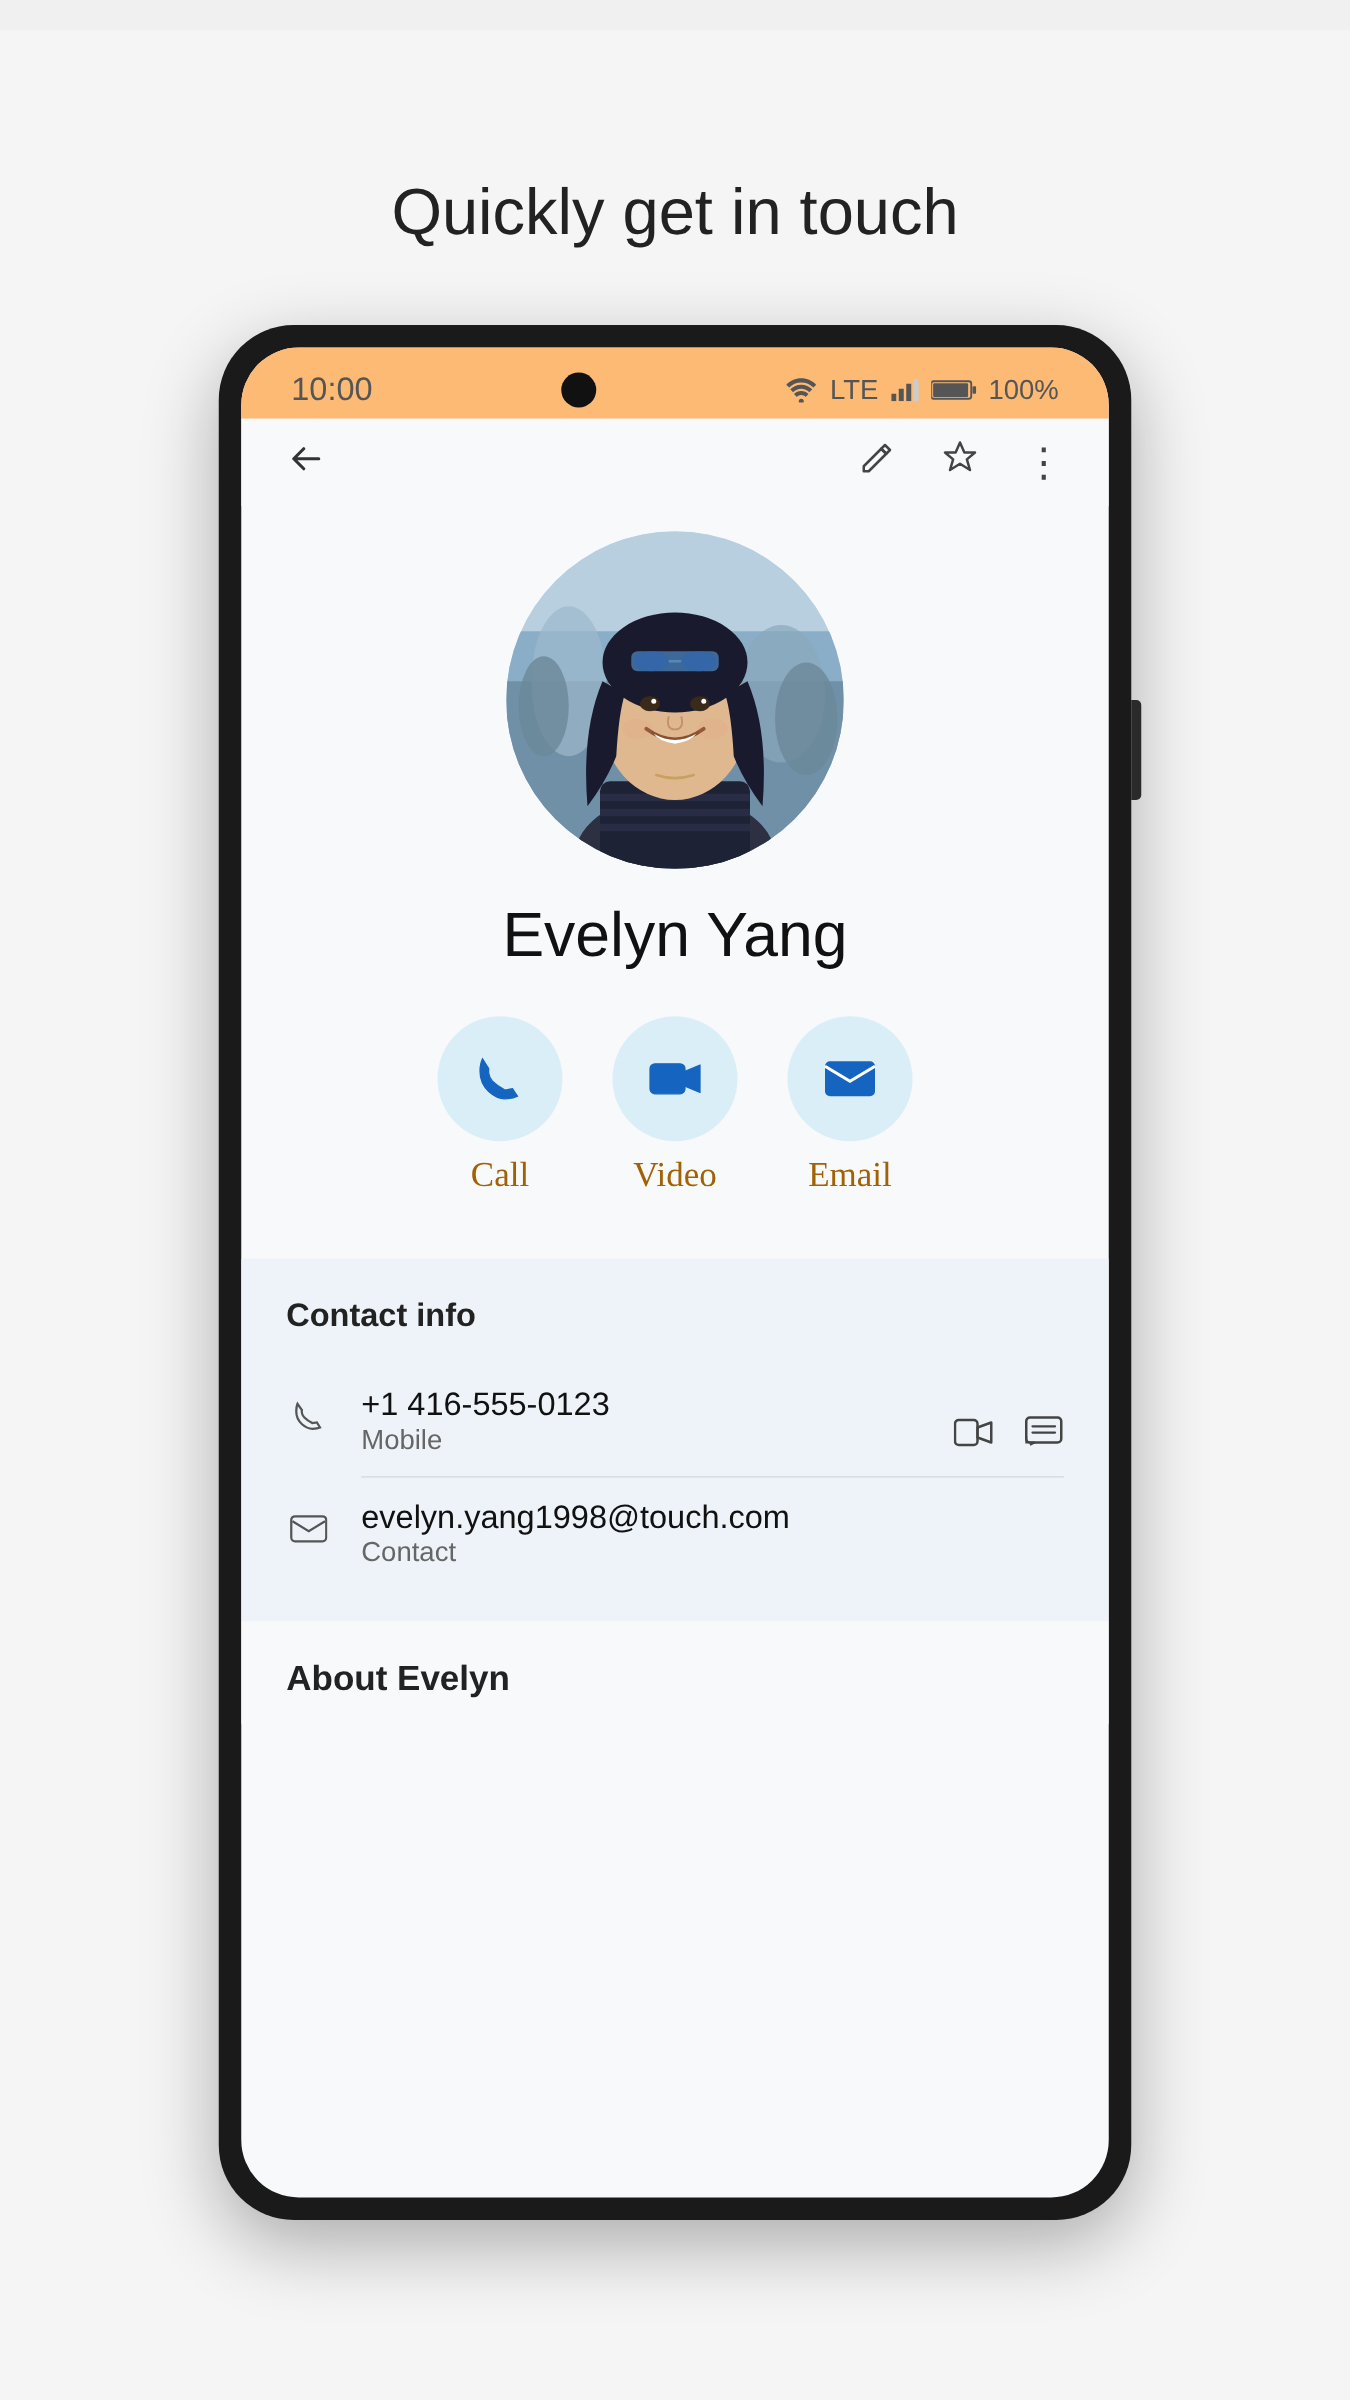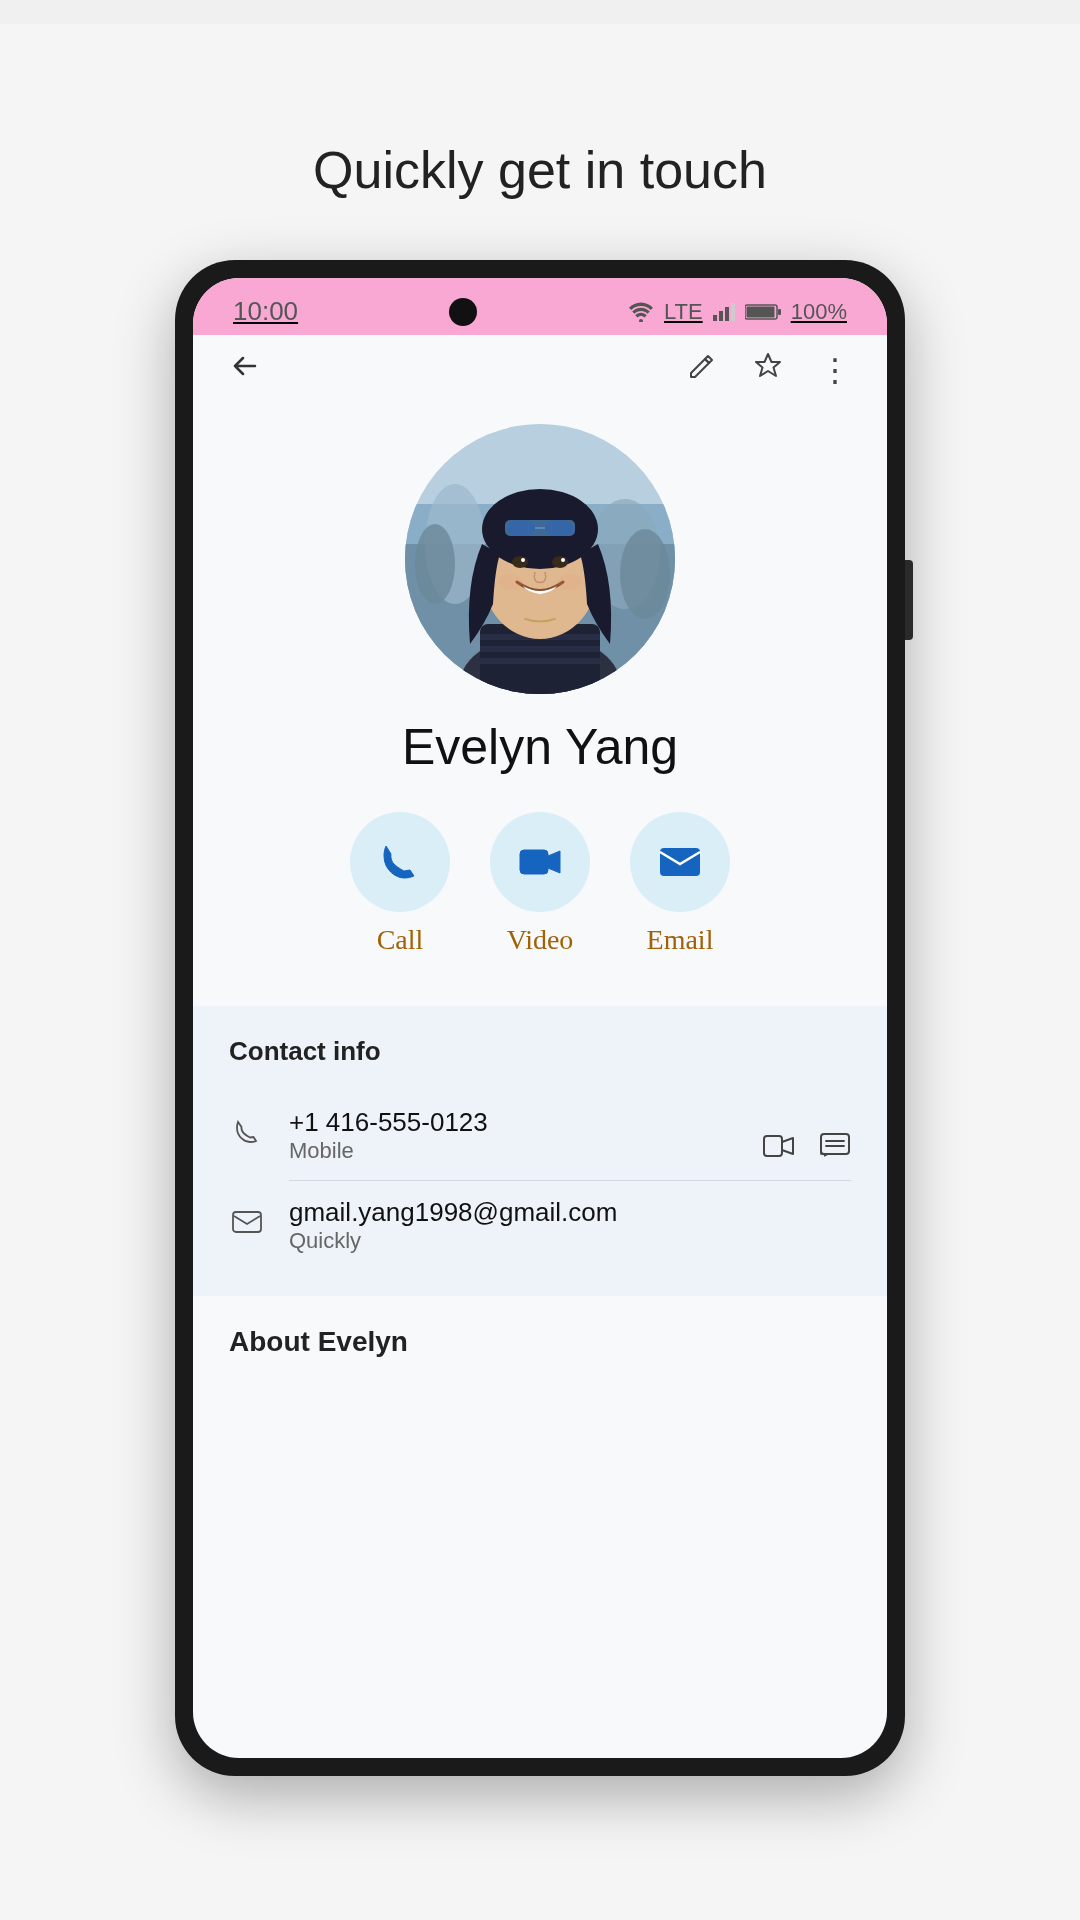--- a/index.html
+++ b/index.html
@@ -61,22 +61,21 @@
       background: #2a2a2a;
       border-radius: 0 4px 4px 0;
     }
 
     
     .status-bar {
       display: flex;
       justify-content: space-between;
       align-items: center;
       padding: 18px 40px 8px;
-      background: #f9a8d4;
-      text-decoration: underline;
+      background: #fdba74;
     }
 
     .status-time {
       font-size: 26px;
       font-weight: 400;
       color: #555;
     }
 
     .status-center {
       width: 28px;
@@ -464,22 +463,22 @@
 
         <div class="info-row">
           <div class="info-row-left">
             <span class="info-icon">
               <svg width="30" height="26" viewBox="0 0 30 26" fill="none">
                 <rect x="1" y="3" width="28" height="20" rx="3" fill="none" stroke="#555" stroke-width="1.8"></rect>
                 <path d="M2 7L15 15L28 7" stroke="#555" stroke-width="1.8" fill="none"></path>
               </svg>
             </span>
             <div class="info-text-block">
-              <span class="info-primary">gmail.yang1998@gmail.com</span>
-              <span class="info-secondary">Quickly</span>
+              <span class="info-primary">evelyn.yang1998@touch.com</span>
+              <span class="info-secondary">Contact</span>
             </div>
           </div>
         </div>
       </div>
 
       <div class="about-section">
         <div class="about-title">About Evelyn</div>
       </div>
 
     </div>

